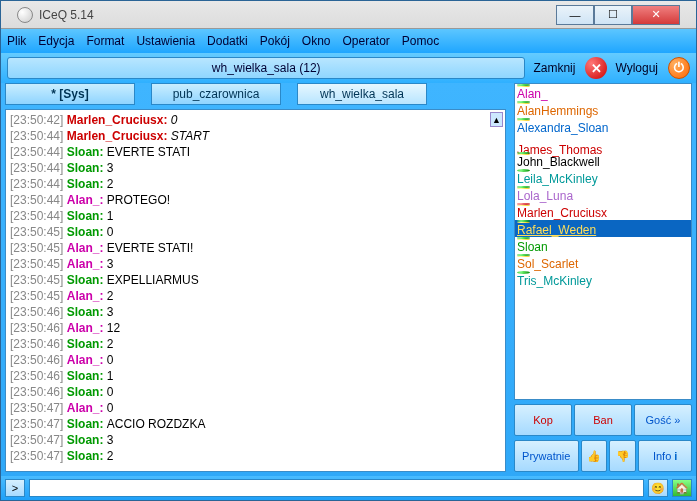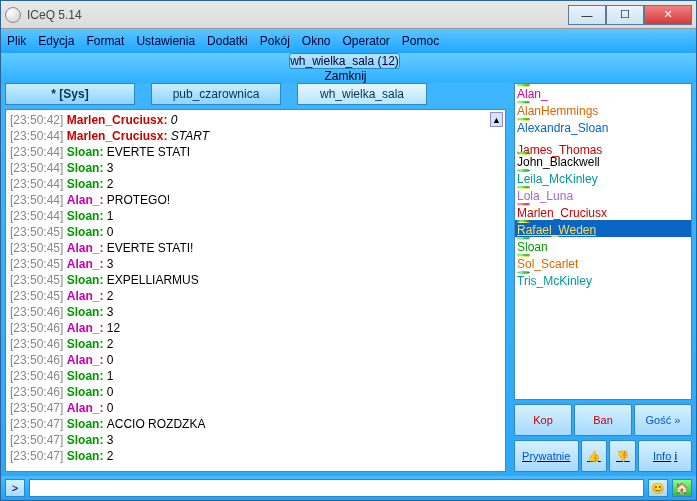--- a/index.html
+++ b/index.html
@@ -1,26 +1,26 @@
 <!DOCTYPE html>
 <html><head>
 <meta charset="utf-8">
 <style>
   * { box-sizing: border-box; margin: 0; padding: 0; font-family: Arial, sans-serif; }
   body { width: 697px; height: 501px; background: #f0f0f0; overflow: hidden; }
   .window { width: 100%; height: 100%; background: linear-gradient(to bottom, #4db8ff 0, #0099ff 28px, #0099ff 100%); border: 1px solid #2a6496; display: flex; flex-direction: column; }
-  .titlebar { height: 28px; background: linear-gradient(to bottom, #e8e8e8 0, #dcdcdc 100%); display: flex; align-items: center; padding: 0 4px; border-bottom: 1px solid #999; }
+  .titlebar { height: 28px; background: linear-gradient(to bottom, #e8e8e8 0, #dcdcdc 100%); display: flex; align-items: center; padding: 0 16px; border-bottom: 1px solid #999; }
   .titlebar .app-icon { width: 16px; height: 16px; border-radius: 50%; background: radial-gradient(circle at 30% 30%, #fff, #ccc); border: 1px solid #888; margin-right: 6px; }
   .titlebar .title { font-size: 12px; color: #444; flex: 1; }
   .win-buttons { display: flex; gap: 0; }
   .win-btn { width: 38px; height: 20px; border: 1px solid #5a7a9a; background: linear-gradient(to bottom, #eaf3fa, #cfe4f5); font-size: 11px; display: flex; align-items: center; justify-content: center; cursor: pointer; }
   .win-btn.close { background: linear-gradient(to bottom, #f08080, #d43a3a); width: 48px; color: #fff; }
   .menubar { height: 24px; background: linear-gradient(to bottom, #5cc6ff, #1fa6ff); display: flex; align-items: center; padding: 0 6px; font-size: 12px; color: #003; }
   .menubar span { margin-right: 12px; cursor: pointer; }
-  .roomheader { height: 30px; display: flex; align-items: center; padding: 0 6px; background: linear-gradient(to bottom,#64cbff,#2fb0ff); flex-direction: column; }
+  .roomheader { height: 30px; display: flex; align-items: center; padding: 0 6px; background: linear-gradient(to bottom,#64cbff,#2fb0ff); }
   .roomtitle-box { flex: 1; height: 22px; background: linear-gradient(to bottom,#b8e6ff,#8fd6ff); border: 1px solid #2a88c8; border-radius: 3px; display: flex; align-items: center; justify-content: center; font-size: 12px; color: #003; margin-right: 8px;}
   .close-room { display: flex; align-items: center; font-size: 12px; color: #002; margin-right: 6px; }
   .circle-btn { width: 22px; height: 22px; border-radius: 50%; display: flex; align-items: center; justify-content: center; color: #fff; font-weight: bold; font-size: 13px; margin-left: 4px; cursor: pointer; }
   .circle-red { background: radial-gradient(circle at 30% 30%, #ff7777, #cc0000); }
   .circle-orange { background: radial-gradient(circle at 30% 30%, #ffb060, #ff6600); border: 1px solid #cc5200; }
   .body-row { flex: 1; display: flex; min-height: 0; }
   .left-col { flex: 1; display: flex; flex-direction: column; min-width: 0; background: linear-gradient(to bottom,#3fb5ff,#2fa8f8); padding: 0 4px 4px 4px;}
   .tabs { height: 24px; display: flex; gap: 16px; }
   .tab { flex: 0 0 130px; height: 22px; border: 1px solid #2a88c8; background: linear-gradient(to bottom,#c9eeff,#8fd4ff); font-size: 12px; display: flex; align-items: center; justify-content: center; cursor: pointer; color: #003455; }
   .tab.active { background: linear-gradient(to bottom,#e6f7ff,#b8e5ff); }
@@ -33,21 +33,21 @@
   .userlist { flex: 1; background: #fff; border: 1px solid #3a8cc8; overflow-y: auto; font-size: 12px; }
   .user-row { display: flex; align-items: flex-start; height: 17px; padding: 0 2px; cursor: pointer; flex-direction: column; }
   .user-row.selected { background: #0a66c2; }
   .user-row.selected .uname { color: #ffde59 !important; text-decoration: underline; }
   .status-dot { width: 13px; height: 13px; border-radius: 50%; margin-right: 2px; }
   .dot-green { background: radial-gradient(circle at 30% 30%, #7fff7f, #008800); }
   .dot-yellow { background: radial-gradient(circle at 30% 30%, #ffff9f, #eec000); }
   .dot-red { background: radial-gradient(circle at 30% 30%, #ff8f8f, #bb0000); }
   .uname { font-size: 12px; }
   .action-buttons { display: grid; grid-template-columns: 1fr 1fr 1fr; gap: 2px; margin-top: 4px; }
-  .action-buttons.row2 { grid-template-columns: 1.2fr 0.5fr 0.5fr 1fr; text-decoration: underline; }
+  .action-buttons.row2 { grid-template-columns: 1.2fr 0.5fr 0.5fr 1fr; }
   .abtn { height: 32px; border: 1px solid #2a88c8; background: linear-gradient(to bottom,#d6f0ff,#a6daff); font-size: 11px; display: flex; align-items: center; justify-content: center; cursor: pointer; border-radius: 2px; }
   .bottombar { height: 24px; background: linear-gradient(to bottom,#48bbff,#1fa0f8); display: flex; align-items: center; padding: 0 4px; gap: 4px; }
   .input-box { flex: 1; height: 18px; background: #fff; border: 1px solid #2a88c8; }
   .small-sq { width: 20px; height: 18px; border: 1px solid #2a88c8; background: linear-gradient(to bottom,#d6f0ff,#a6daff); display:flex;align-items:center;justify-content:center;font-size:11px;cursor:pointer;}
   .scroll-indicator { position: absolute; right: 2px; top: 2px; width: 13px; height: 15px; background: #cde8ff; border: 1px solid #98c; font-size: 9px; display: flex; align-items: center; justify-content: center; }
 </style>
 </head>
 <body>
 
 <div class="window">

